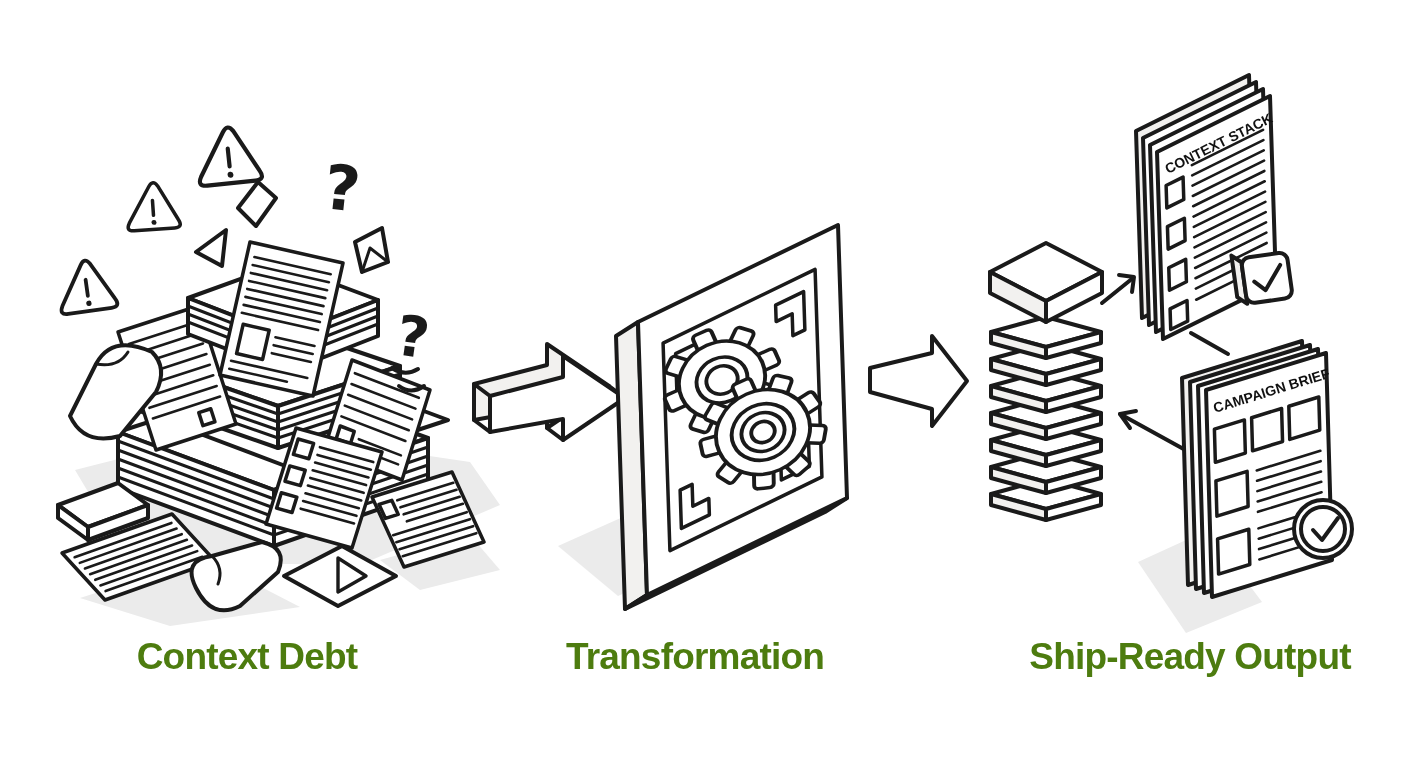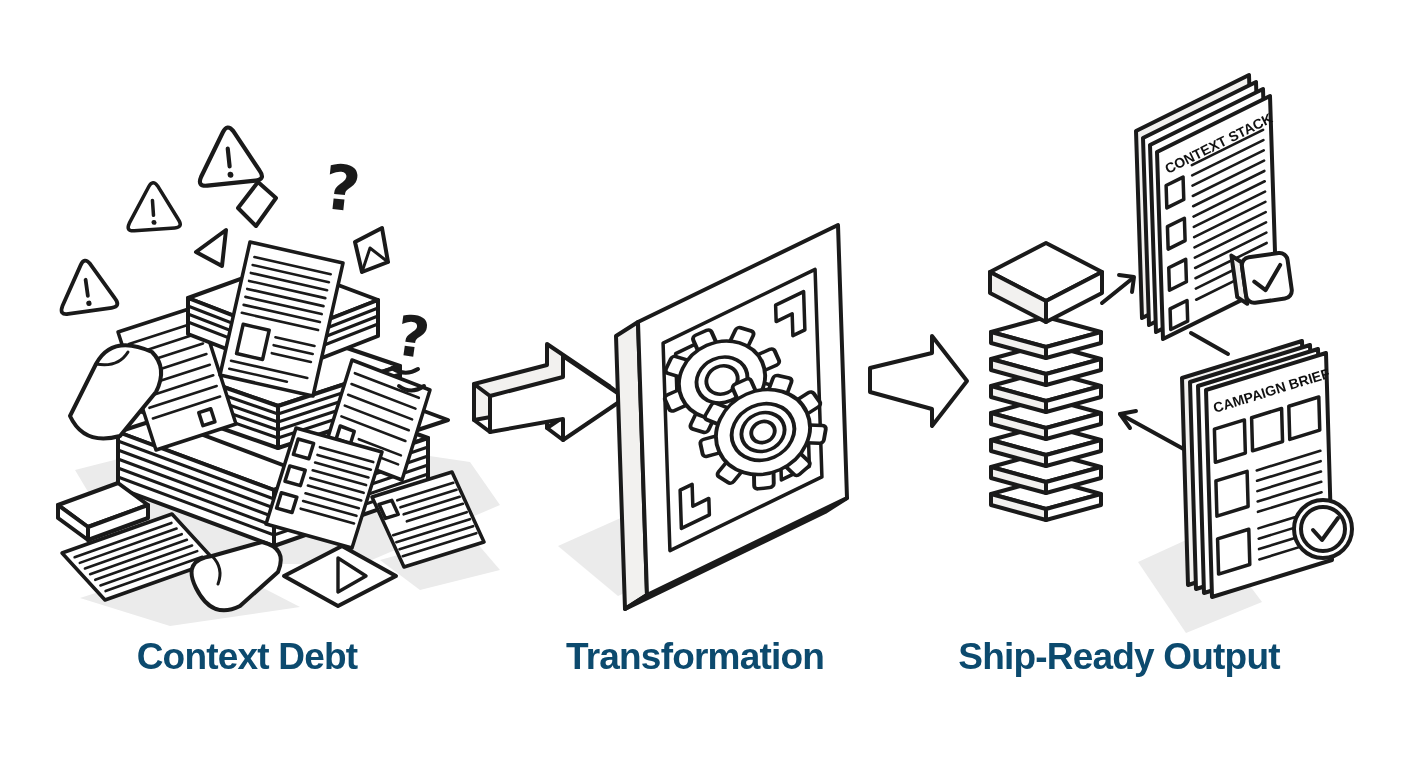--- a/index.html
+++ b/index.html
@@ -1,20 +1,20 @@
 <!DOCTYPE html>
 <html><head>
 <meta charset="utf-8">
 <style>
   html,body{margin:0;padding:0;background:#ffffff;}
   #stage{position:relative;width:1408px;height:768px;background:#ffffff;overflow:hidden;
          font-family:"Liberation Sans",sans-serif;}
   #art{position:absolute;left:0;top:0;}
   .stage-label{position:absolute;top:636px;transform:translateX(-50%);
-    font-weight:700;font-size:37px;letter-spacing:-0.8px;color:#0c4a6e;white-space:nowrap;}
+    font-weight:700;font-size:37px;letter-spacing:-0.8px;color:#4d7c0f;white-space:nowrap;}
   
   .s  {stroke:#1a1a1a;stroke-width:4;fill:none;stroke-linejoin:round;stroke-linecap:round;}
   .s3 {stroke:#1a1a1a;stroke-width:3;fill:none;stroke-linejoin:round;stroke-linecap:round;}
   .p  {fill:#ffffff;stroke:#1a1a1a;stroke-width:4;stroke-linejoin:round;}
   .pl {fill:#f2f1ef;stroke:#1a1a1a;stroke-width:4;stroke-linejoin:round;}
   .sh {fill:#ebebeb;stroke:none;}
   .u  {vector-effect:non-scaling-stroke;stroke:#1a1a1a;stroke-width:3.5;fill:none;
        stroke-linejoin:round;stroke-linecap:round;}
   .uf {vector-effect:non-scaling-stroke;stroke:#1a1a1a;stroke-width:3.5;fill:#ffffff;
        stroke-linejoin:round;}
@@ -296,15 +296,15 @@
         <circle class="p" r="29" stroke-width="4.5"></circle>
         <circle class="s" r="22" stroke-width="4"></circle>
         <path class="s" stroke-width="5.5" d="M -10,1 L -1,11 L 15,-11"></path>
       </g>
     </g>
   </g>
 </svg>
 
 <div class="stage-label" style="left:247px">Context Debt</div>
 <div class="stage-label" style="left:695px">Transformation</div>
-<div class="stage-label" style="left:1119px">Ship-Ready Output</div>
+<div class="stage-label" style="left:1190px">Ship-Ready Output</div>
 
 </div>
 
 </body></html>

